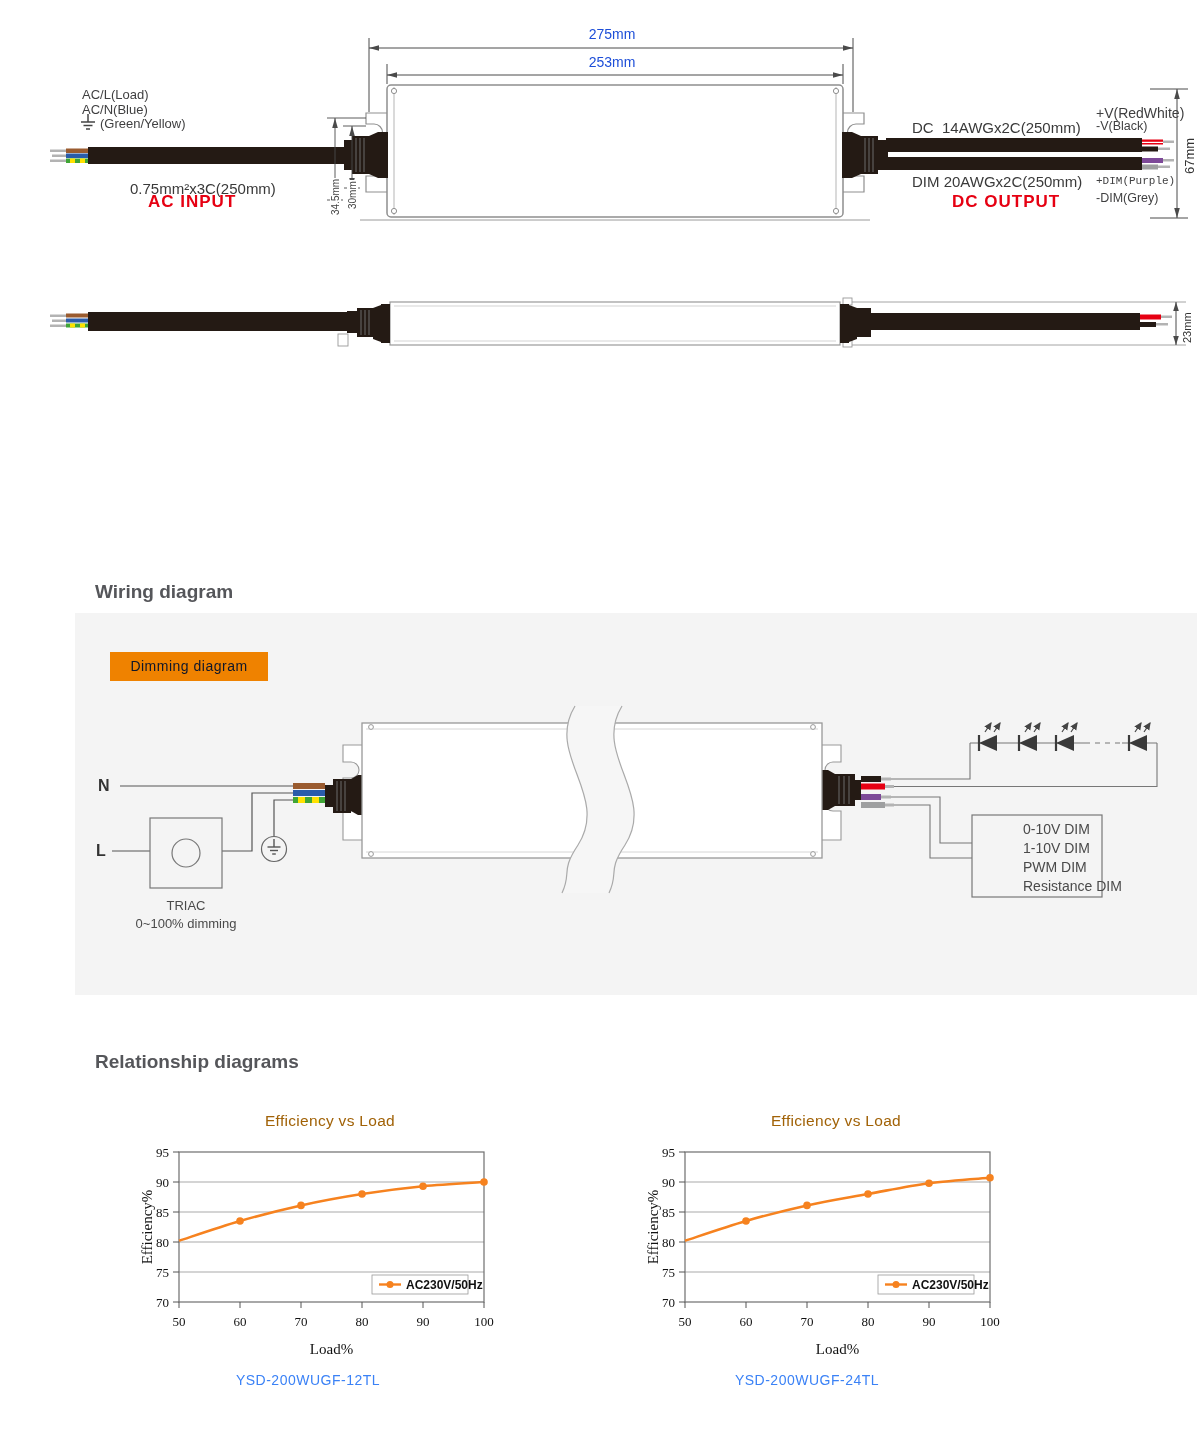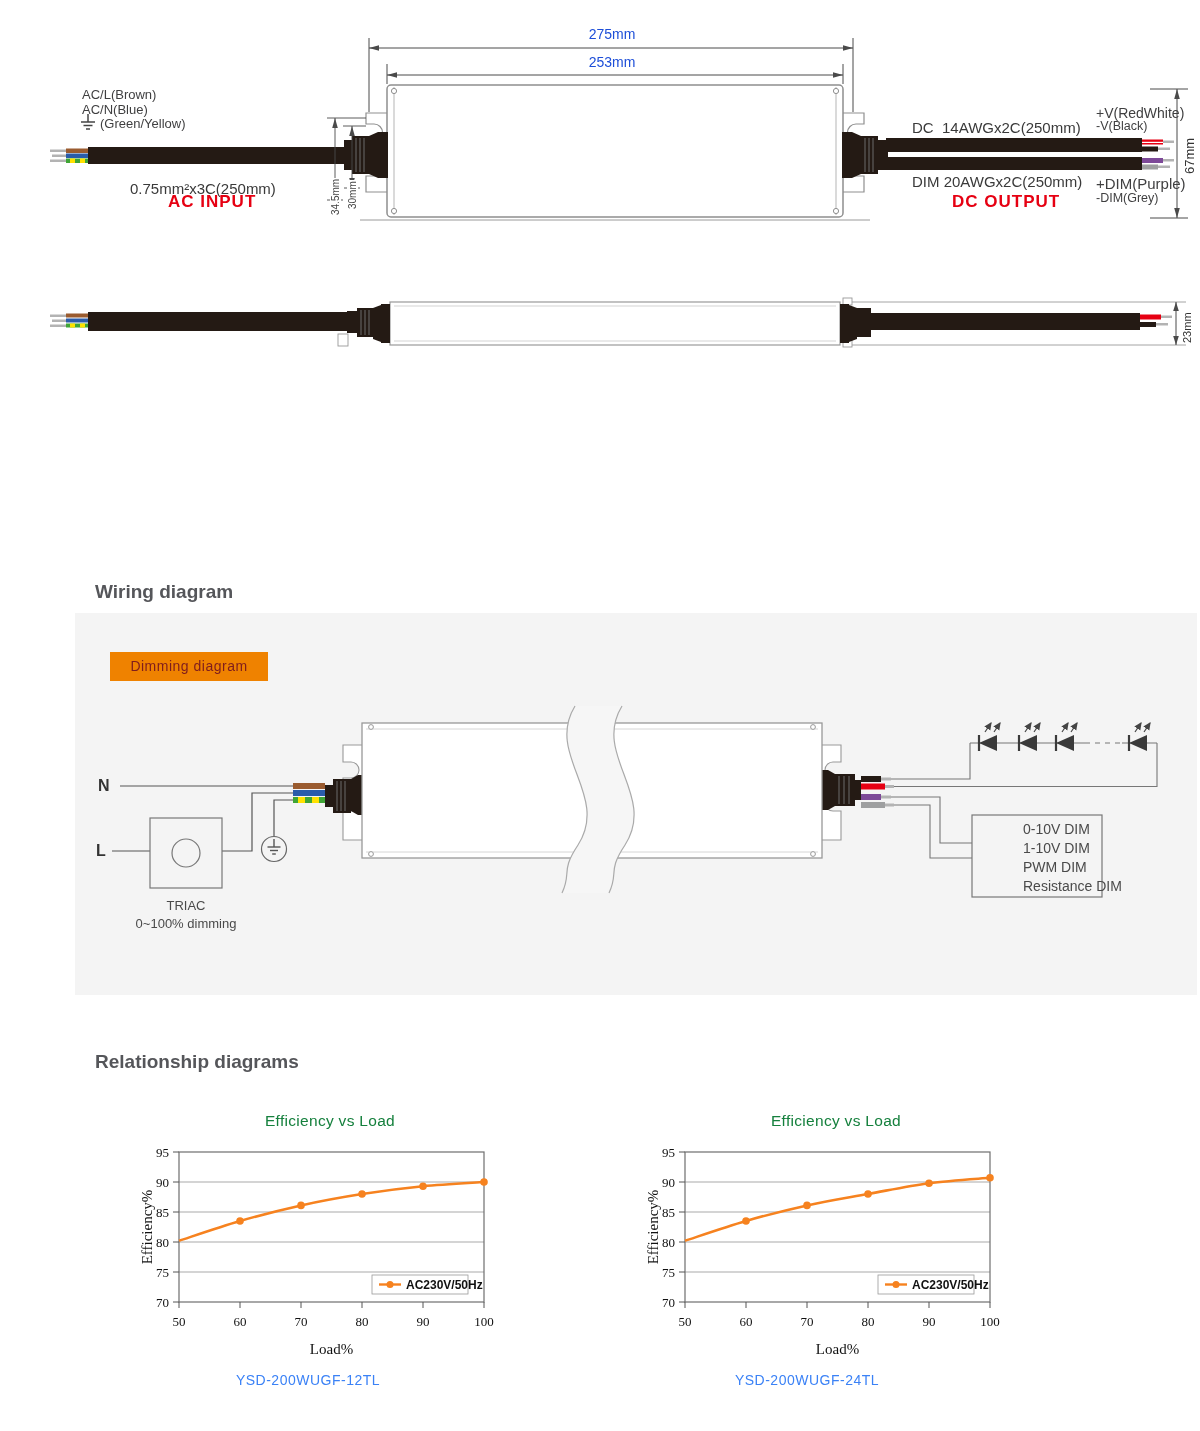--- a/index.html
+++ b/index.html
@@ -9,27 +9,27 @@
   .lbl{position:absolute;font:13px "Liberation Sans",sans-serif;color:#3f3f40;white-space:pre;}
   .lbl.spec{font-size:15px;color:#3a3a3a;}
   .lbl.dim{font-size:14px;color:#1d4ed8;text-align:center;}
   .lbl.red{font-size:17px;font-weight:bold;color:var(--red,#e60012);letter-spacing:1px;}
   .lbl.rot{transform-origin:0 0;transform:rotate(-90deg);}
   .lbl.tiny{font-size:10px;color:#444;background:#fff;padding:0 1px;}
   .lbl.rot13{font-size:13px;color:#333;transform-origin:0 0;transform:rotate(-90deg);}
   .h-sec{position:absolute;font:bold 19px "Liberation Sans",sans-serif;color:#55565a;white-space:nowrap;}
   .panel{position:absolute;left:75px;top:613px;width:1122px;height:382px;background:#f4f4f4;}
   .badge{position:absolute;left:110px;top:652px;width:158px;height:29px;background:var(--orange,#ef8200);
-         color:#7f1d1d;font:14px "Liberation Sans",sans-serif;text-align:center;line-height:29px;letter-spacing:.5px;}
+         color:#0f172a;font:14px "Liberation Sans",sans-serif;text-align:center;line-height:29px;letter-spacing:.5px;}
   .nl{position:absolute;font:bold 16px "Liberation Sans",sans-serif;color:#333;}
   .wtxt{position:absolute;font:13px "Liberation Sans",sans-serif;color:#4a4a4a;text-align:center;white-space:nowrap;}
   .dimbox-text{position:absolute;left:982px;top:820px;font:14px "Liberation Sans",sans-serif;color:#4a4a4a;margin-left:41px;}
   .dimbox-text div{height:19px;line-height:19px;white-space:nowrap;}
   .chart-title{position:absolute;top:1112px;width:380px;text-align:center;
-               font:15.5px "Liberation Sans",sans-serif;color:#15803d;letter-spacing:.3px;}
+               font:15.5px "Liberation Sans",sans-serif;color:#a16207;letter-spacing:.3px;}
   .model{position:absolute;top:1372px;width:380px;text-align:center;
          font:14px "Liberation Sans",sans-serif;color:#3b82f6;letter-spacing:.5px;}
   .tick{font:13px "Liberation Serif",serif;fill:#111;}
   .axis{font:15px "Liberation Serif",serif;fill:#111;}
   .legend{font:bold 12px "Liberation Sans",sans-serif;fill:#111;}
 </style>
 </head>
 <body>
 
 <div class="page">
@@ -194,30 +194,30 @@
       <rect x="1140" y="322" width="16" height="5" fill="#241a14"></rect>
       <rect x="1156" y="323" width="12" height="2.5" fill="#b3b3b3"></rect>
     </g>
     <line x1="1176" y1="302" x2="1176" y2="345" stroke="#4a4a4a" stroke-width="1"></line>
     <polygon points="1176,302 1173.2,311 1178.8,311" fill="#4a4a4a"></polygon>
     <polygon points="1176,345 1173.2,336 1178.8,336" fill="#4a4a4a"></polygon>
   </svg>
 
   <div class="lbl dim" style="left:537px;top:26px;width:150px;">275mm</div>
   <div class="lbl dim" style="left:537px;top:54px;width:150px;">253mm</div>
-  <div class="lbl" style="left:82px;top:87px;">AC/L(Brown)</div>
+  <div class="lbl" style="left:82px;top:87px;">AC/L(Load)</div>
   <div class="lbl" style="left:82px;top:102px;">AC/N(Blue)</div>
   <div class="lbl" style="left:100px;top:116px;">(Green/Yellow)</div>
   <div class="lbl spec" style="left:130px;top:180px;">0.75mm²x3C(250mm)</div>
-  <div class="lbl red" style="left:148px;top:192px;margin-left:20px;">AC INPUT</div>
+  <div class="lbl red" style="left:148px;top:192px;">AC INPUT</div>
   <div class="lbl spec" style="left:912px;top:119px;">DC  14AWGx2C(250mm)</div>
   <div class="lbl" style="left:1096px;top:105px;font-size:14px;">+V(RedWhite)</div>
   <div class="lbl" style="left:1096px;top:119px;font-size:12.5px;">-V(Black)</div>
   <div class="lbl spec" style="left:912px;top:173px;">DIM 20AWGx2C(250mm)</div>
-  <div class="lbl" style="left:1096px;top:175px;font-size:15px;">+DIM(Purple)</div>
+  <div class="lbl" style="left:1096px;top:175px;font-size:11px;font-family:Liberation Mono, monospace;">+DIM(Purple)</div>
   <div class="lbl" style="left:1096px;top:191px;font-size:12.5px;">-DIM(Grey)</div>
   <div class="lbl red" style="left:952px;top:192px;">DC OUTPUT</div>
   <div class="lbl rot13" style="left:1182px;top:174px;">67mm</div>
   <div class="lbl tiny rot" style="left:330px;top:216px;">34.5mm</div>
   <div class="lbl tiny rot" style="left:347px;top:210px;">30mm</div>
   <div class="lbl rot13" style="left:1181px;top:343px;font-size:11px;">23mm</div>
 
   <div class="h-sec" style="left:95px;top:581px;">Wiring diagram</div>
   <div class="panel"></div>
 

